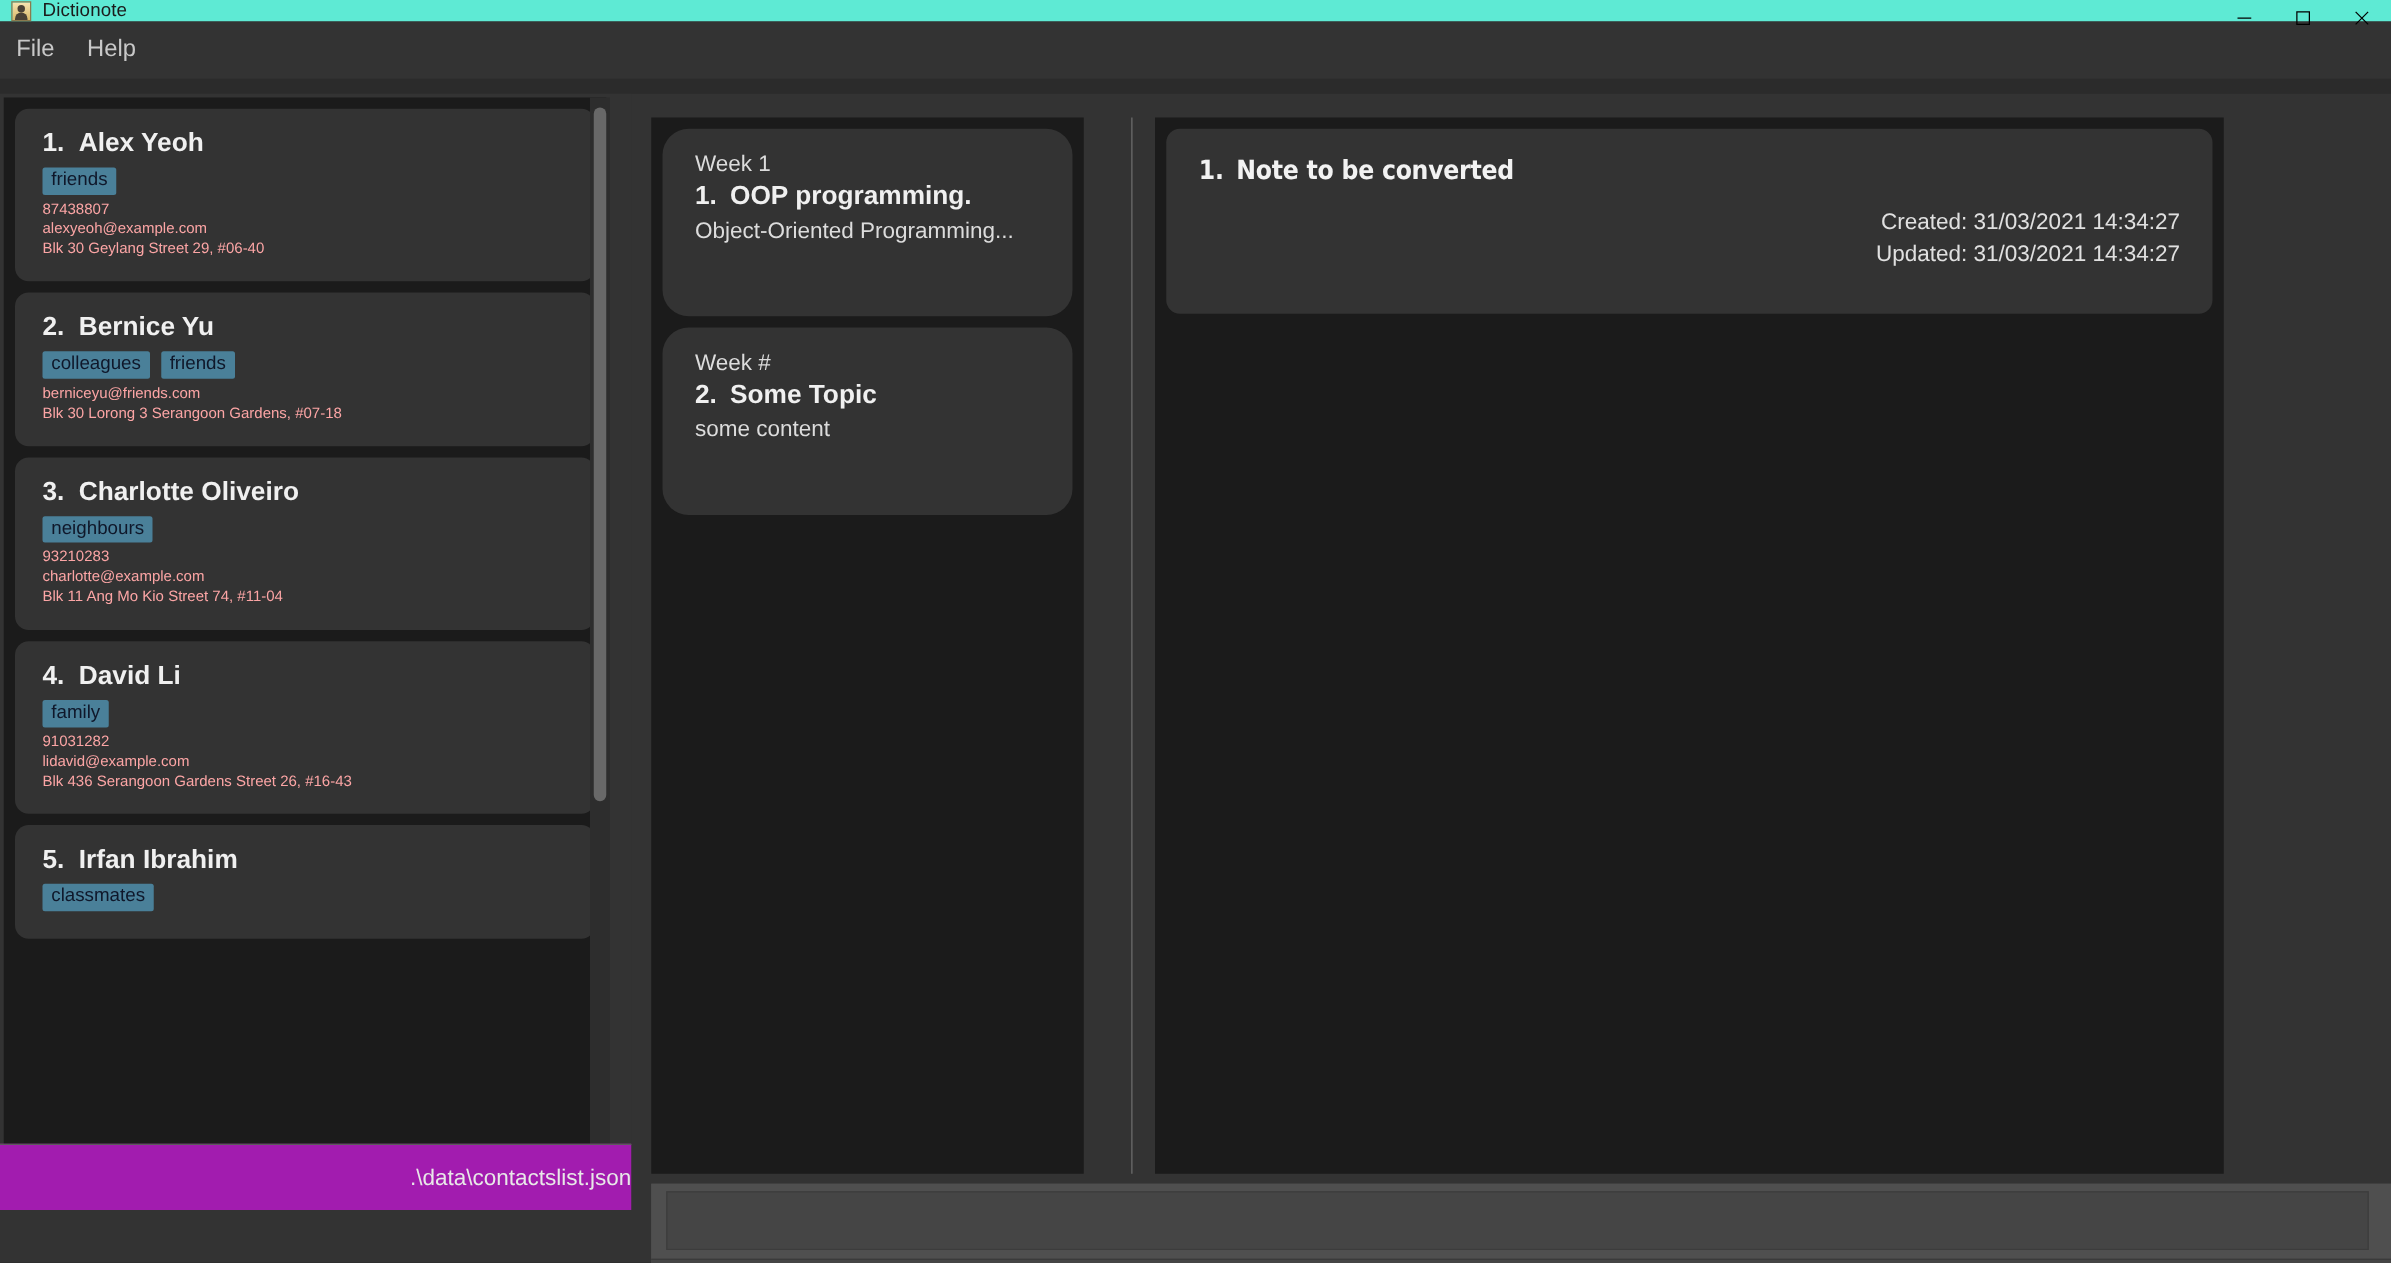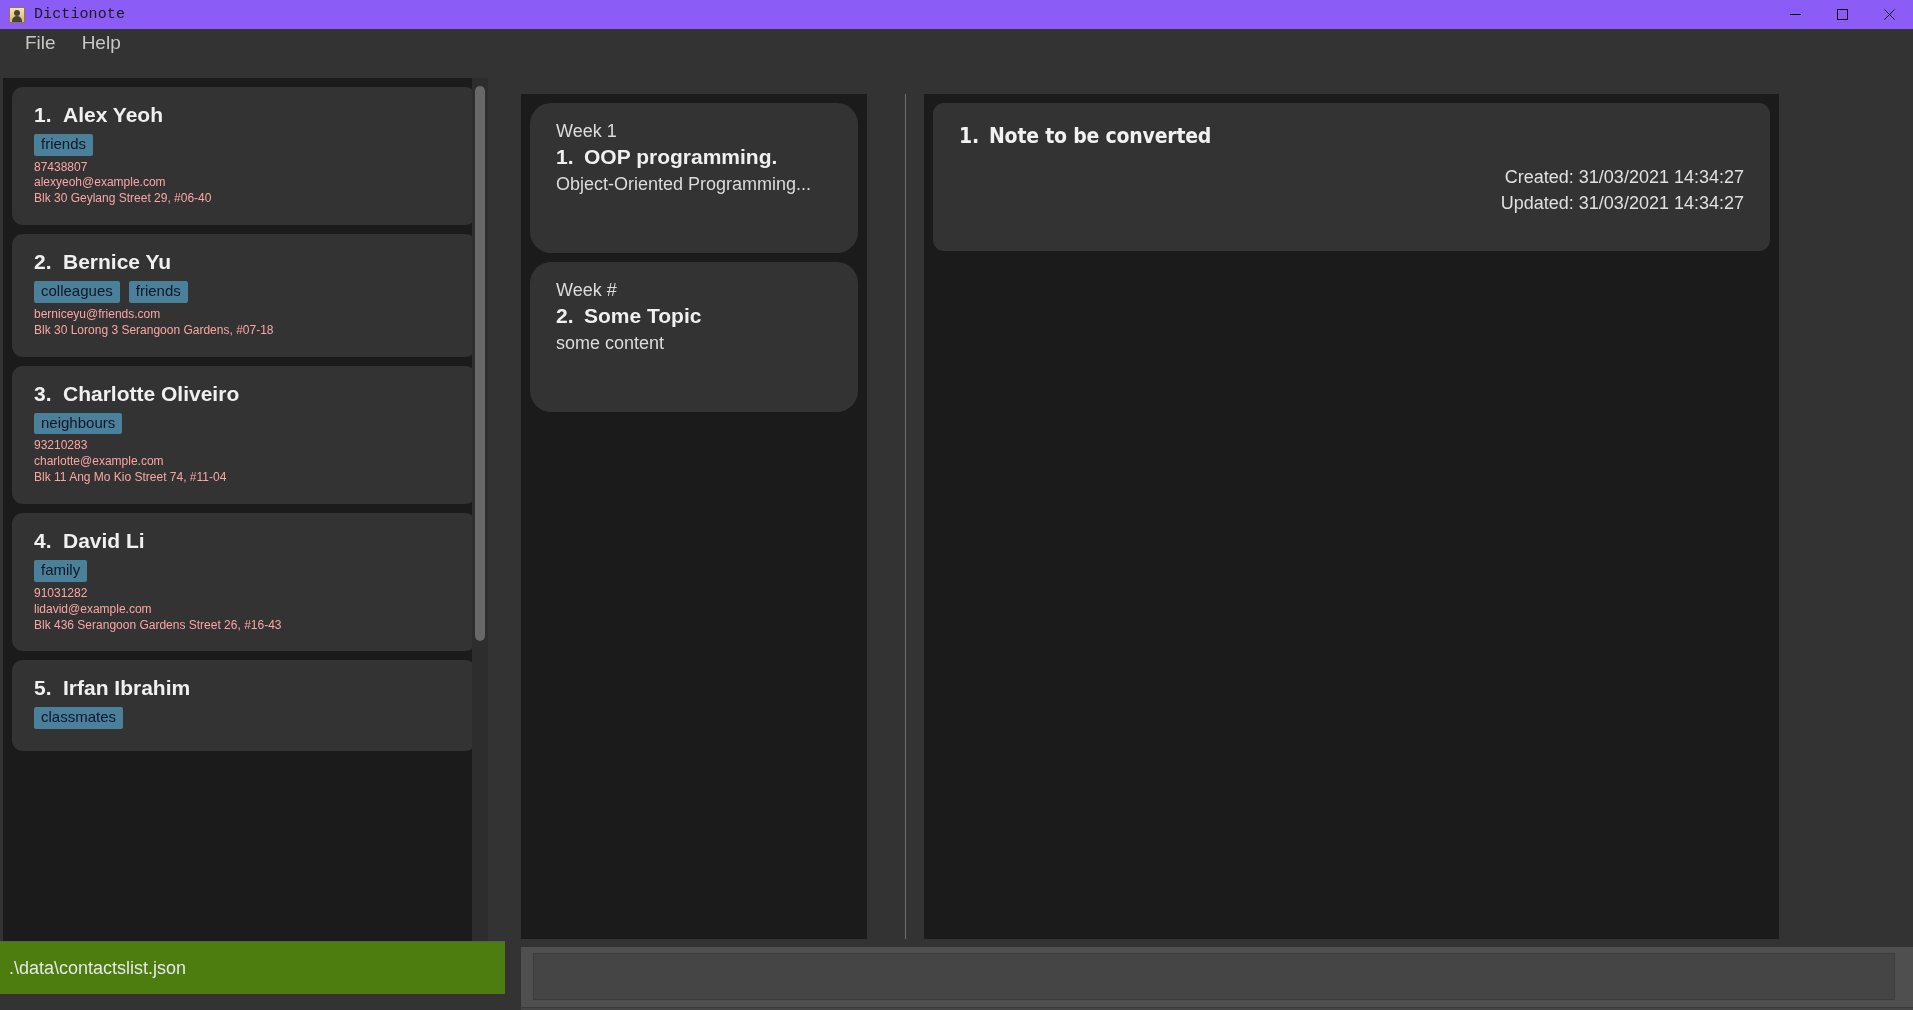--- a/index.html
+++ b/index.html
@@ -5,26 +5,25 @@
   * { box-sizing: border-box; margin: 0; padding: 0; }
   html, body {
     width: 1913px; height: 1010px;
     font-family: "Liberation Sans", sans-serif;
     overflow: hidden;
     background: #2b2b2b;
   }
 
   
   #titlebar {
-    height: 29px;
-    background: #8b5cf6;
+    height: 17px;
+    background: #5eead4;
     display: flex;
     align-items: center;
     position: relative;
-    font-family: Liberation Mono, monospace;
   }
   #titlebar .app-icon {
     width: 16px; height: 16px;
     margin-left: 9px; margin-right: 9px;
     border: 1px solid #8a7b4e;
     background: linear-gradient(#f6e4b2, #d8b868);
     position: relative;
     flex: 0 0 auto;
   }
   #titlebar .app-icon::before {
@@ -50,22 +49,21 @@
     display: flex; align-items: center; justify-content: center;
     color: #000; font-size: 12px; line-height: 1;
   }
   .wbtn svg { display: block; }
 
   
   #menubar {
     height: 46px;
     background: #333333;
     display: flex;
-    align-items: flex-start;
-    padding-left: 12px;
+    align-items: center;
   }
   .menu-item {
     font-size: 19px;
     color: #c8c8c8;
     padding: 3px 13px;
     font-weight: 300;
   }
 
   
   #body {
@@ -134,27 +132,28 @@
     position: absolute;
     left: 3px; top: 8px;
     width: 10px; height: 555px;
     background: #686868;
     border-radius: 5px;
   }
 
   
   #statusbar {
     position: absolute;
-    left: 0; top: 866px;
+    left: 0; top: 840px;
     width: 505px; height: 53px;
-    background: #4d7c0f;
+    background: #a21caf;
     display: flex;
     align-items: center;
     padding-left: 9px;
     border-top: 1px solid #5c5c5c;
+    justify-content: flex-end;
   }
   #statusbar .path {
     font-size: 18px;
     color: #e8e8e8;
     font-weight: 300;
   }
 
   
   #notes-panel {
     position: absolute;

